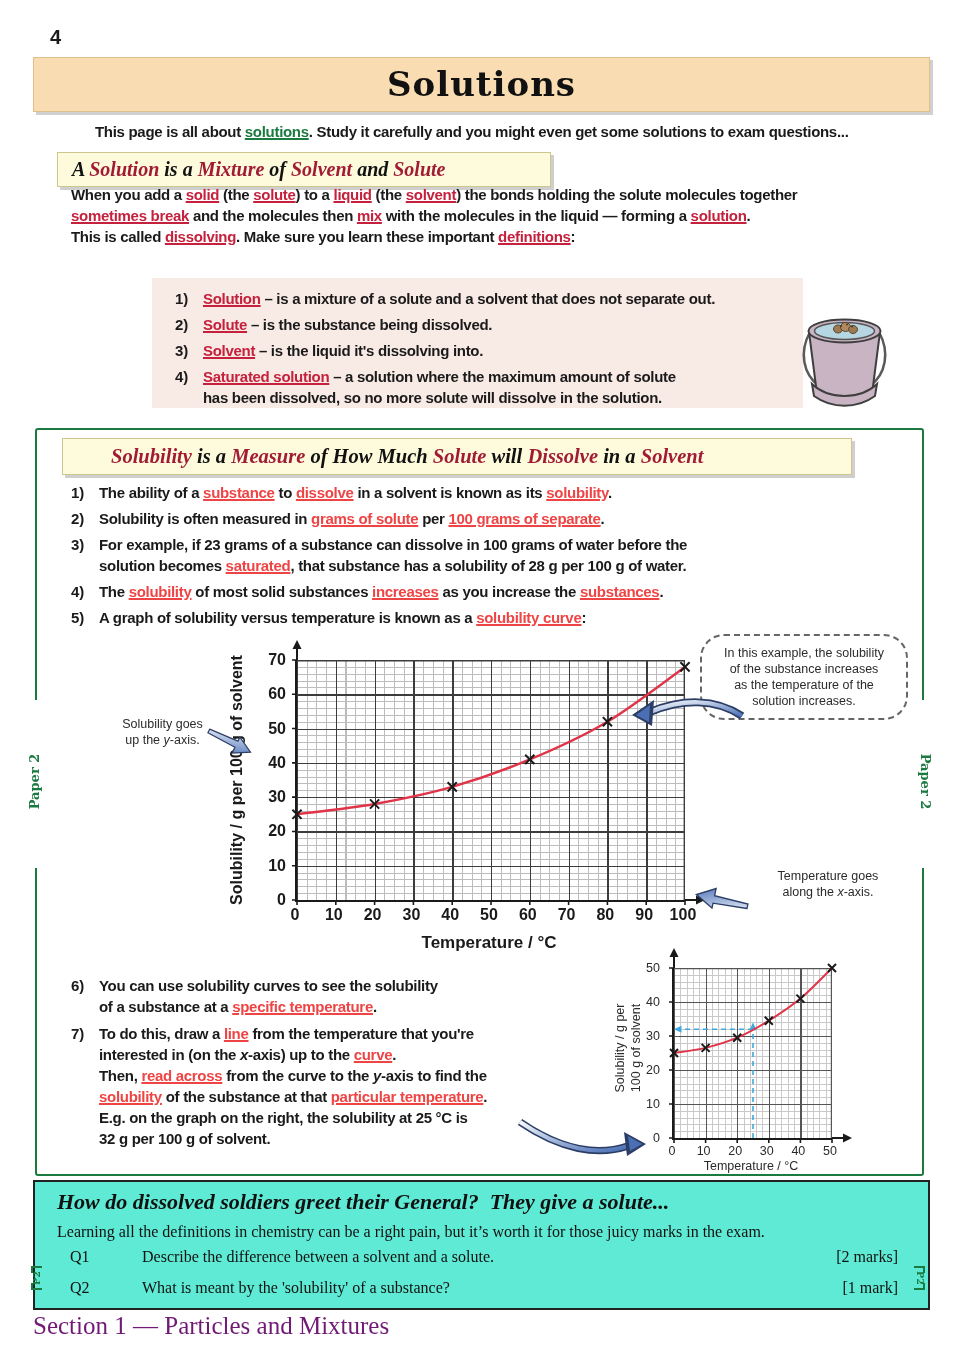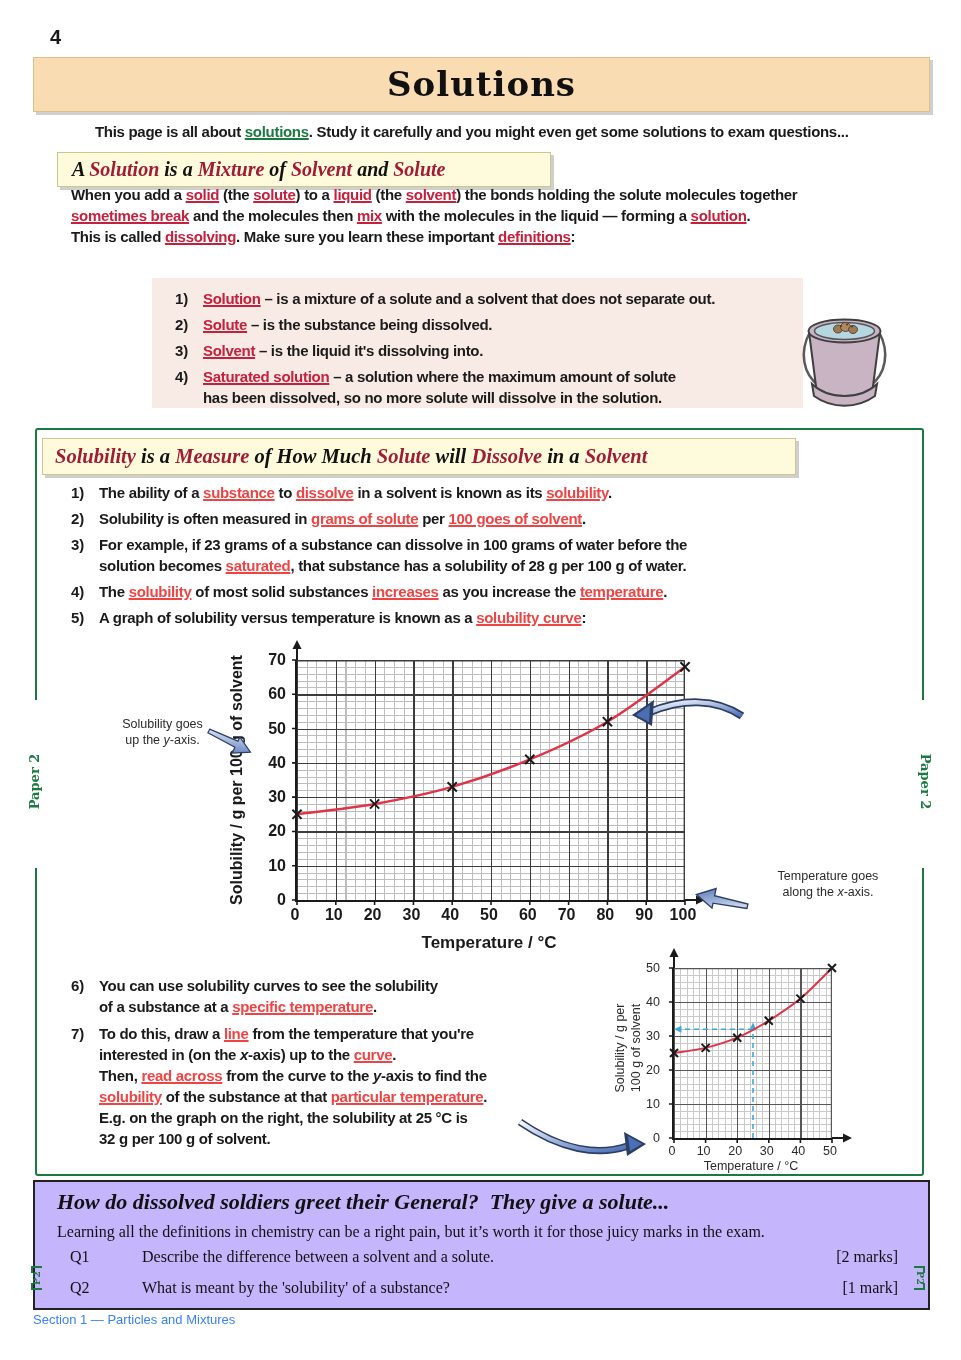--- a/index.html
+++ b/index.html
@@ -53,34 +53,34 @@
   .ticks-main span{font-size:16px;font-weight:bold;}
   .ticks-col.ticks-main span{height:16px;line-height:16px;}
   .ticks-row.ticks-main span{width:30px;text-align:center;}
   .ticks-small span{font-size:12.5px;color:#2b2b2b;}
   .ticks-col.ticks-small span{height:14px;line-height:14px;}
   .ticks-row.ticks-small span{width:22px;text-align:center;}
   .axis-label{font-size:16px;font-weight:bold;white-space:nowrap;}
   .hw{font-size:12.5px;line-height:16px;color:#2b2b2b;white-space:pre-line;}
   .note{border:2px dashed #666;border-radius:24px;background:#fff;text-align:center;padding:9px 4px;}
   
-  .jokebox{left:33px;top:1180px;width:893px;height:126px;border:2px solid #222;background:#c4b5fd;}
+  .jokebox{left:33px;top:1180px;width:893px;height:126px;border:2px solid #222;background:#5eead4;}
   .joke-title{font-family:"Liberation Serif",serif;font-weight:bold;font-style:italic;font-size:22px;color:#111;white-space:pre;}
   .serif-txt{font-family:"Liberation Serif",serif;font-size:16px;color:#111;}
   .marks{position:absolute;right:30px;}
   .p2mark{display:flex;flex-direction:column;align-items:center;}
   .p2mark .b{width:9px;height:5px;}
   .p2mark .txt{color:#1b7a40;font-family:"DejaVu Serif",serif;font-weight:bold;font-size:9.5px;line-height:10px;}
   .bt-l{border-top:2px solid #1b7a40;border-left:2px solid #1b7a40;}
   .bb-l{border-bottom:2px solid #1b7a40;border-left:2px solid #1b7a40;}
   .bt-r{border-top:2px solid #1b7a40;border-right:2px solid #1b7a40;}
   .bb-r{border-bottom:2px solid #1b7a40;border-right:2px solid #1b7a40;}
   .rot-l{transform:rotate(-90deg);}
   .rot-r{transform:rotate(90deg);}
-  .footer{font-family:Liberation Sans, sans-serif;font-size:13px;color:#3b82f6;}
+  .footer{font-family:Liberation Serif, serif;font-size:25px;color:#701a75;}
 </style>
 </head>
 <body>
 
 <svg width="0" height="0" style="position:absolute">
   <defs>
     <linearGradient id="arrowgrad" x1="0" y1="0" x2="1" y2="1">
       <stop offset="0" stop-color="#f6f9fd"></stop>
       <stop offset="1" stop-color="#4a6fb5"></stop>
     </linearGradient>
@@ -140,41 +140,41 @@
       <circle cx="50" cy="16.5" r="1" fill="#4a3826"></circle>
       <circle cx="55" cy="18.5" r="1" fill="#4a3826"></circle>
   </svg>
 
   <div class="abs frame"></div>
   <div class="abs patch" style="left:29px;top:700px;width:12px;height:168px;"></div>
   <div class="abs patch" style="left:916px;top:700px;width:12px;height:168px;"></div>
   <div class="abs paper2 rot-l" style="left:-1px;top:774px;width:70px;">Paper 2</div>
   <div class="abs paper2 rot-r" style="left:890px;top:774px;width:70px;">Paper 2</div>
 
-  <div class="abs headbox" style="left:42px;top:438px;width:752px;height:35px;">
+  <div class="abs headbox" style="left:62px;top:438px;width:752px;height:35px;padding-left:36px;">
     <div class="inner" style="font-size:20.5px;line-height:35px;padding-left:12px;"><span class="hr">Solubility</span><span> is a </span><span class="hr">Measure</span><span> of How Much </span><span class="hr">Solute</span><span> will </span><span class="hr">Dissolve</span><span> in a </span><span class="hr">Solvent</span></div>
   </div>
 
   <div class="abs" style="left:71px;top:482px;width:845px;">
     <div class="li-row">
       <div class="li-num">1)</div>
       <div class="li-text body-txt"><span>The ability of a </span><span class="bl">substance</span><span> to </span><span class="bl">dissolve</span><span> in a solvent is known as its </span><span class="bl">solubility</span><span>.</span></div>
     </div>
     <div class="li-row">
       <div class="li-num">2)</div>
-      <div class="li-text body-txt"><span>Solubility is often measured in </span><span class="bl">grams of solute</span><span> per </span><span class="bl">100 goes of solvent</span><span>.</span></div>
+      <div class="li-text body-txt"><span>Solubility is often measured in </span><span class="bl">grams of solute</span><span> per </span><span class="bl">100 grams of separate</span><span>.</span></div>
     </div>
     <div class="li-row">
       <div class="li-num">3)</div>
       <div class="li-text body-txt"><span>For example, if 23 grams of a substance can dissolve in 100 grams of water before the
 solution becomes </span><span class="bl">saturated</span><span>, that substance has a solubility of 28 g per 100 g of water.</span></div>
     </div>
     <div class="li-row">
       <div class="li-num">4)</div>
-      <div class="li-text body-txt"><span>The </span><span class="bl">solubility</span><span> of most solid substances </span><span class="bl">increases</span><span> as you increase the </span><span class="bl">temperature</span><span>.</span></div>
+      <div class="li-text body-txt"><span>The </span><span class="bl">solubility</span><span> of most solid substances </span><span class="bl">increases</span><span> as you increase the </span><span class="bl">substances</span><span>.</span></div>
     </div>
     <div class="li-row">
       <div class="li-num">5)</div>
       <div class="li-text body-txt"><span>A graph of solubility versus temperature is known as a </span><span class="bl">solubility curve</span><span>:</span></div>
     </div>
   </div>
 
   <div class="abs axis-label" style="left:237px;top:780px;transform:translate(-50%,-50%) rotate(-90deg);">Solubility / g per 100 g of solvent</div>
 
   <div class="abs ticks-col ticks-main" style="left:240px;top:652px;width:46px;height:256px;">
@@ -214,20 +214,24 @@
     </div>
 
   <div class="abs axis-label" style="left:489px;top:933px;transform:translateX(-50%);font-size:17px;">Temperature / °C</div>
 
   <div class="abs hw" style="left:100px;top:716px;width:125px;text-align:center;"><span>Solubility goes
 up the </span><span class="i">y</span><span>-axis.</span></div>
   <svg class="abs" style="left:207px;top:720px;transform:rotate(26deg);transform-origin:left center;" width="50" height="22" viewBox="0 0 62 26">
     <path d="M2 9.5 L40 7.5 L40 2 L60 13 L40 24 L40 16 L2 14.5 Z" fill="url(#arrowgrad)" stroke="#2c3e66" stroke-width="1.5"></path>
   </svg>
 
+  <div class="abs note hw" style="left:700px;top:634px;width:196px;">In this example, the solubility
+of the substance increases
+as the temperature of the
+solution increases.</div>
   <svg class="abs" style="left:630px;top:694px;" width="115" height="42" viewBox="0 0 115 42">
     <path d="M112 22 C 85 4 52 5 20 18" fill="none" stroke="#2c3e66" stroke-width="8"></path>
     <path d="M112 22 C 85 4 52 5 20 18" fill="none" stroke="url(#arrowgrad)" stroke-width="4.5"></path>
     <path d="M2 21 L24 6 L22 32 Z" fill="#2c3e66"></path>
     <path d="M6 21 L20 11 L19 28 Z" fill="#4a6fb5"></path>
   </svg>
 
   <div class="abs hw" style="left:748px;top:868px;width:160px;text-align:center;"><span>Temperature goes
 along the </span><span class="i">x</span><span>-axis.</span></div>
   <svg class="abs" style="left:694px;top:888px;transform:rotate(192deg);" width="56" height="24" viewBox="0 0 62 26">

